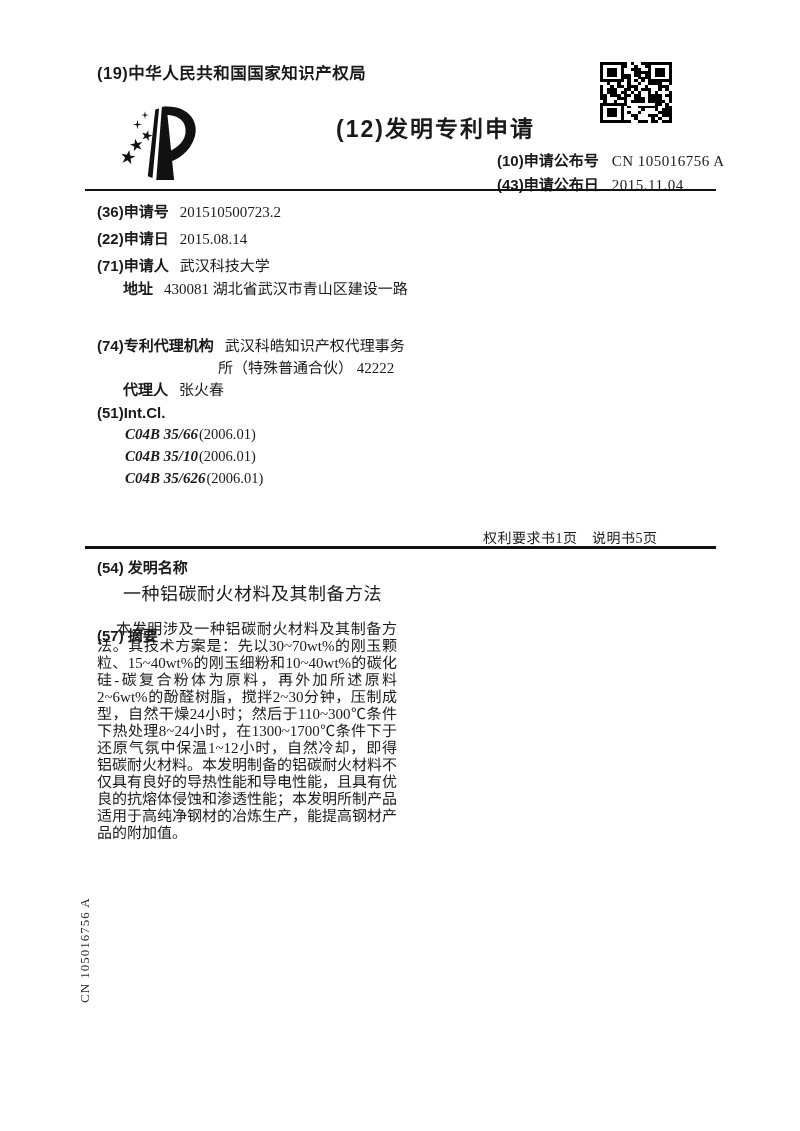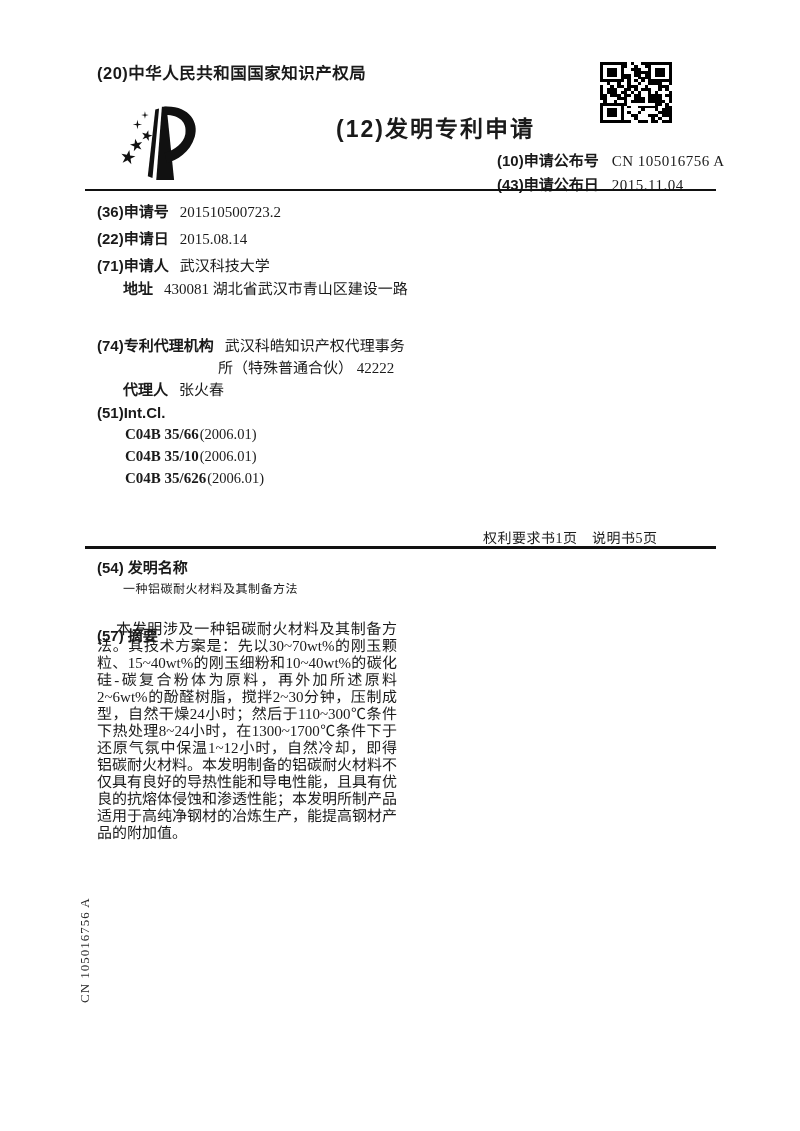--- a/index.html
+++ b/index.html
@@ -46,48 +46,48 @@
   .x-main{left:97px;}
   .x-sub{left:123px;}
   .x-hang{left:218px;}
   .x-code{left:125px;}
 
   .r21{top:200px;} .r22{top:227px;} .r71{top:254px;} .r71b{top:277px;}
   .r72{top:304px;} .r74{top:334px;} .r74b{top:356px;} .r74c{top:378px;}
   .r51{top:404px;}
   .rc1{top:426px;} .rc2{top:448px;} .rc3{top:470px;}
 
-  .code-it{font-weight:bold;font-size:15px;text-align:center;}
+  .code-it{font-style:italic;font-weight:bold;font-size:15px;text-align:center;}
   .code-yr{font-size:14.5px;margin-left:1px;}
 
   .pages-info{position:absolute;left:483px;top:527px;font-size:14px;letter-spacing:0.5px;}
 
   .sec-label{position:absolute;left:97px;font-size:15px;}
   .sec54{top:556px;} .sec57{top:600px;margin-top:24px;}
-  .invention-title{position:absolute;left:123px;top:579px;font-size:12px;letter-spacing:0.5px;}
+  .invention-title{position:absolute;left:123px;top:579px;font-size:18px;letter-spacing:0.5px;}
 
   .abstract{
     position:absolute;left:97px;top:621px;width:300px;
     font-size:15px;line-height:17px;
     text-align:justify;text-indent:19px;
   }
 
   .side-number{
     position:absolute;left:77px;top:1003px;width:112px;
     transform:rotate(-90deg);transform-origin:0 0;
     font-size:13px;letter-spacing:1px;color:#2a2a2a;
     white-space:nowrap;
   }
 </style>
 </head>
 <body>
 
 <div class="page">
 
-  <div class="country-line hei">(20)中华人民共和国国家知识产权局</div>
+  <div class="country-line hei">(19)中华人民共和国国家知识产权局</div>
 
   <div class="qr-box">
     <svg id="qr-svg" viewBox="0 0 21 21" preserveAspectRatio="none" fill="#000" shape-rendering="crispEdges">
         <rect x="0" y="0" width="1" height="1"></rect>
         <rect x="1" y="0" width="1" height="1"></rect>
         <rect x="2" y="0" width="1" height="1"></rect>
         <rect x="3" y="0" width="1" height="1"></rect>
         <rect x="4" y="0" width="1" height="1"></rect>
         <rect x="5" y="0" width="1" height="1"></rect>
         <rect x="6" y="0" width="1" height="1"></rect>

